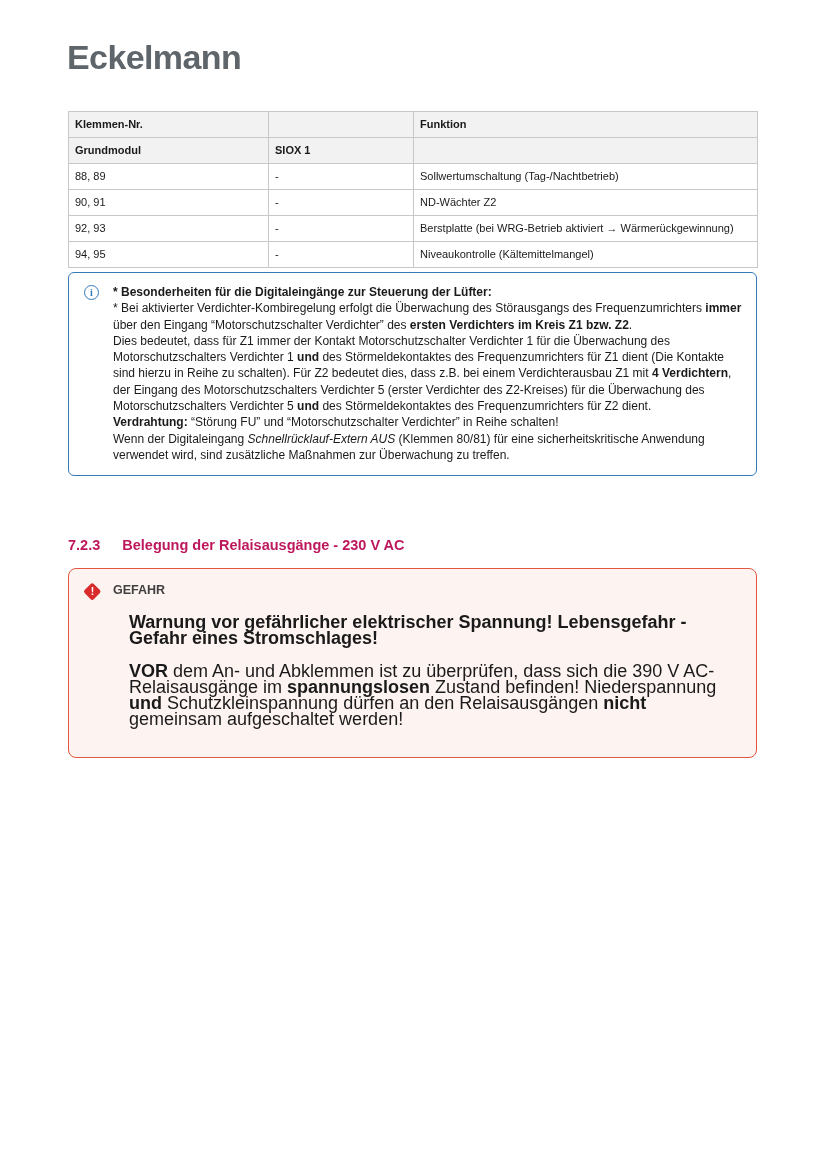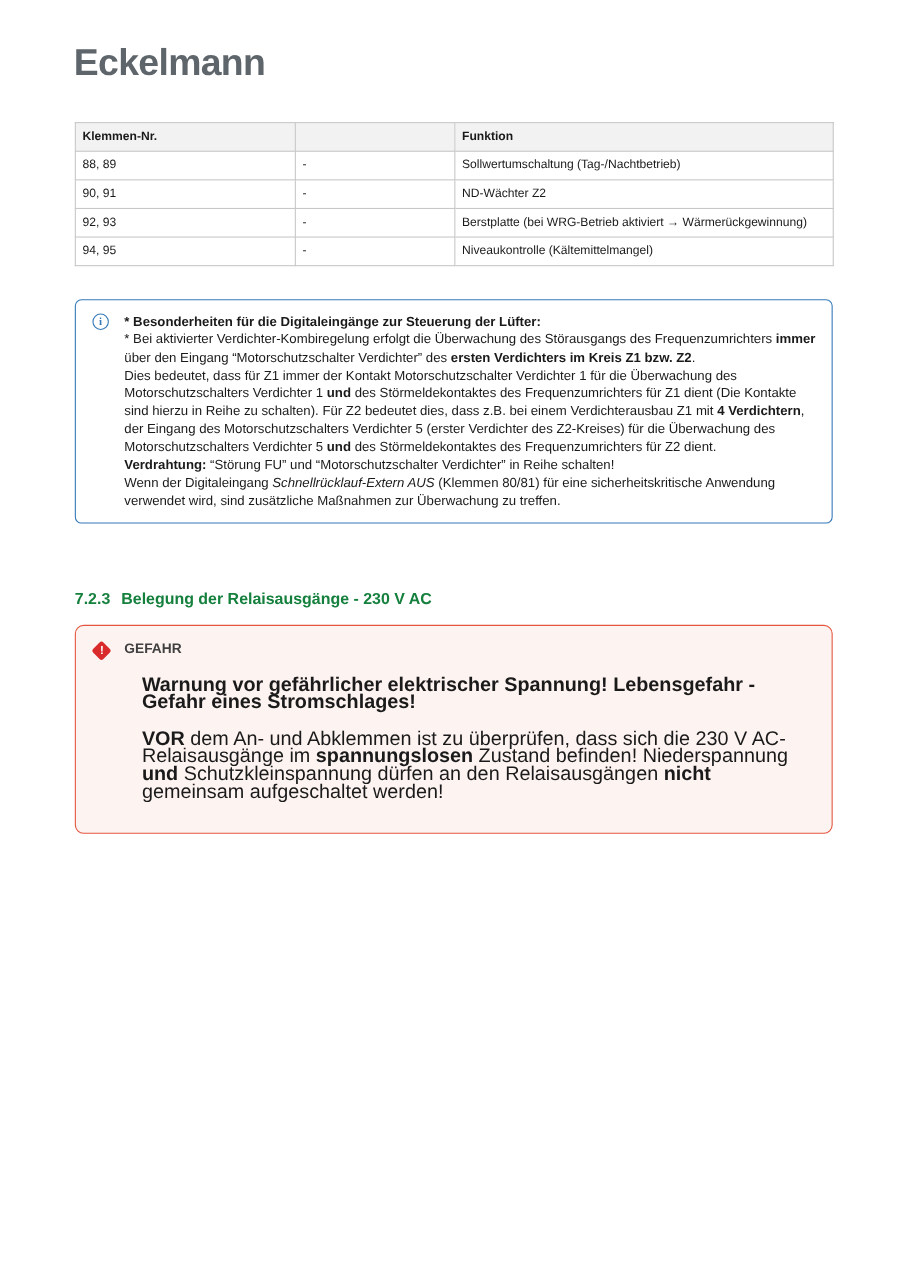--- a/index.html
+++ b/index.html
@@ -71,22 +71,22 @@
     color:var(--accent-blue);
     font-family:"Liberation Serif","DejaVu Serif",serif;
     font-weight:bold;
     font-size:10px;line-height:13px;
     text-align:center;
     display:block;
   }
   .section-heading{
     position:absolute;left:68px;top:537px;
     font-size:14.5px;font-weight:bold;
-    display:flex;gap:10px;
-    color:#15803d;
+    display:flex;gap:22px;
+    color:#be185d;
   }
   .danger-box{
     position:absolute;left:68px;top:568px;
     width:689px;
     box-sizing:border-box;
     border:1.5px solid var(--danger-border);
     border-radius:8px;
     background:var(--danger-bg);
     padding:13px 8px 13px 44px;
   }
@@ -134,20 +134,25 @@
     <colgroup>
       <col style="width:200px">
       <col style="width:145px">
       <col style="width:344px">
     </colgroup>
     <thead>
         <tr>
           <th>Klemmen-Nr.</th>
           <th></th>
           <th>Funktion</th>
+        </tr>
+        <tr>
+          <th>Grundmodul</th>
+          <th>SIOX 1</th>
+          <th></th>
         </tr>
       </thead>
     <tbody>
         <tr>
           <td>88, 89</td>
           <td>-</td>
           <td>Sollwertumschaltung (Tag-/Nachtbetrieb)</td>
         </tr>
         <tr>
           <td>90, 91</td>
@@ -181,21 +186,21 @@
     <span>Belegung der Relaisausgänge - 230 V AC</span>
   </div>
 
   <div class="danger-box">
     <span class="danger-icon">
         <span>!</span>
       </span>
     <p class="danger-title">GEFAHR</p>
     <div>
         <p class="rich-p"><b>Warnung vor gefährlicher elektrischer Spannung! Lebensgefahr - Gefahr eines Stromschlages!</b></p>
-        <p class="rich-p"><b>VOR</b><span> dem An- und Abklemmen ist zu überprüfen, dass sich die 230 V AC-Relaisausgänge im </span><b>spannungslosen</b><span> Zustand befinden! Niederspannung </span><b>und</b><span> Schutzkleinspannung dürfen an den Relaisausgängen </span><b>nicht</b><span> gemeinsam aufgeschaltet werden!</span></p>
+        <p class="rich-p"><b>VOR</b><span> dem An- und Abklemmen ist zu überprüfen, dass sich die 390 V AC-Relaisausgänge im </span><b>spannungslosen</b><span> Zustand befinden! Niederspannung </span><b>und</b><span> Schutzkleinspannung dürfen an den Relaisausgängen </span><b>nicht</b><span> gemeinsam aufgeschaltet werden!</span></p>
       </div>
   </div>
 
   <div class="footer">
     <span class="f-left">Firmware V5.06</span>
     <span class="f-center">16.05.2023</span>
     <span class="f-right">110/184</span>
   </div>
 
 </div>

